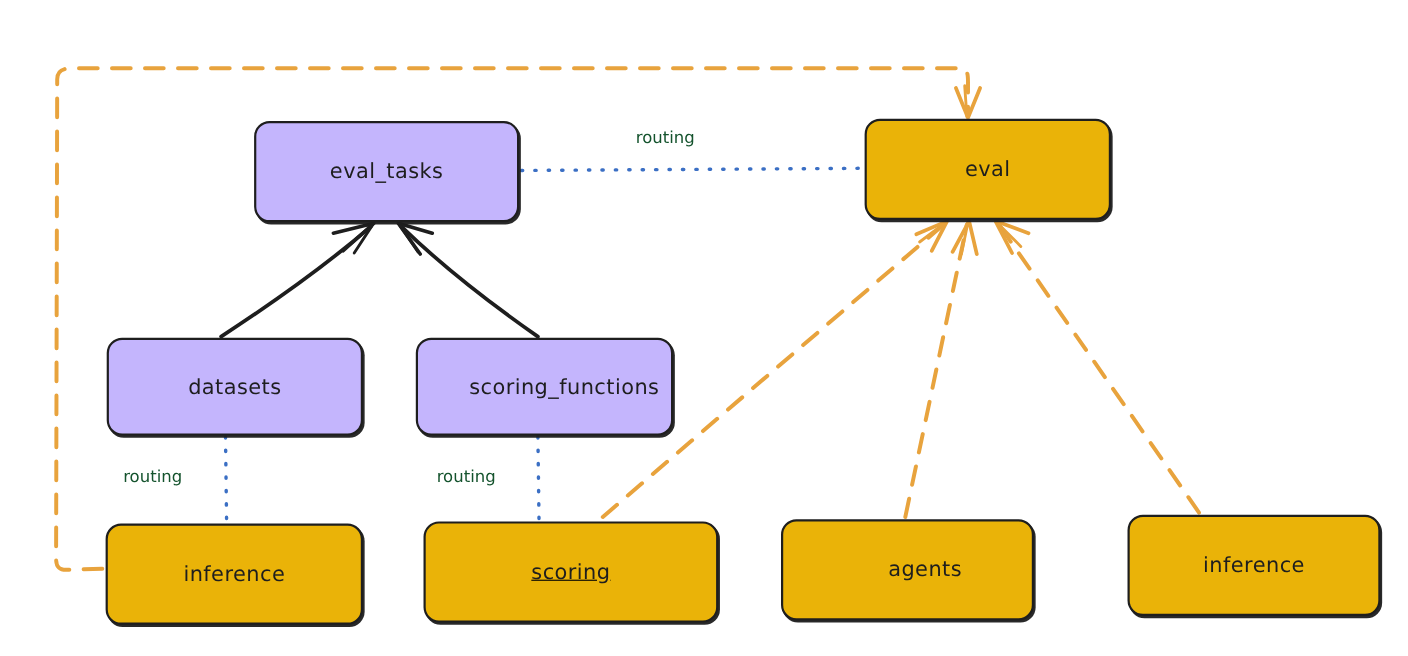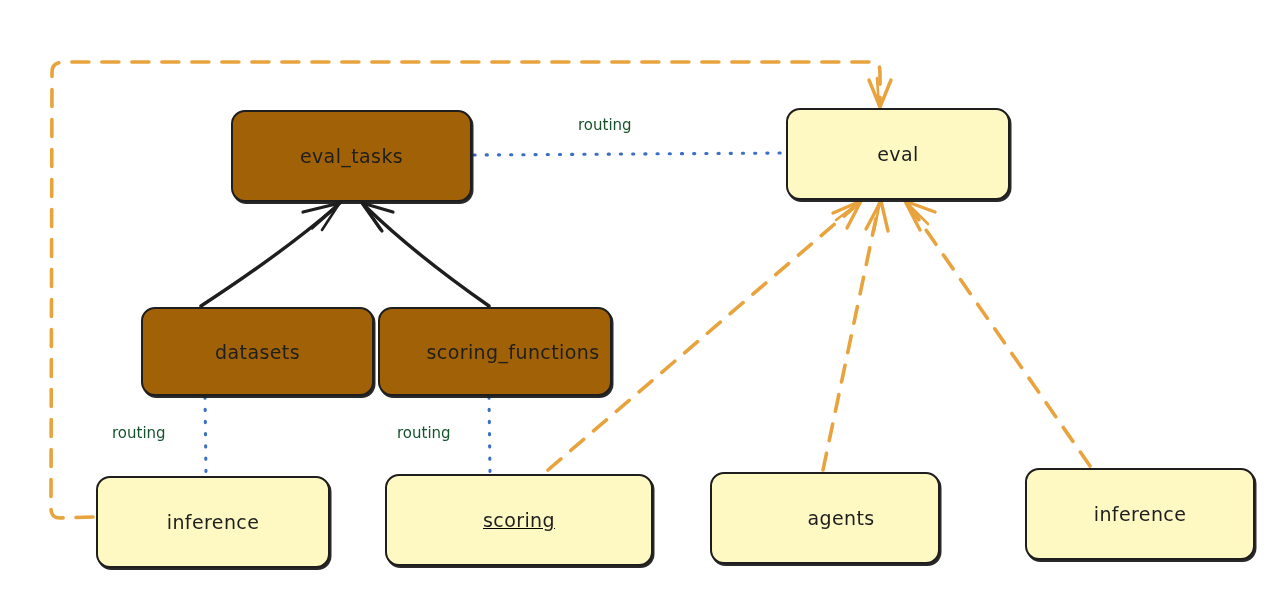--- a/index.html
+++ b/index.html
@@ -30,24 +30,24 @@
     position: absolute;
     box-sizing: border-box;
     border: 2.6px solid #1e1e1e;
     border-radius: 14px;
     display: flex;
     align-items: center;
     justify-content: center;
     box-shadow: 1.5px 2px 0 0 rgba(30,30,30,0.95);
   }
   .node.api {
-    background: #a16207;
+    background: #c4b5fd;
   }
   .node.provider {
-    background: #fef9c3;
+    background: #eab308;
   }
   .node-label {
     font-family: "DejaVu Sans", sans-serif;
     font-size: 19px;
     color: #1e1e1e;
     letter-spacing: 0.4px;
     white-space: nowrap;
     user-select: none;
   }
   .edge-label {
@@ -114,21 +114,21 @@
   </svg>
 
   <div class="node api" style="left:231px; top:110px; width:241px; height:92px;">
     <span class="node-label">eval_tasks</span>
   </div>
 
   <div class="node provider" style="left:786px; top:108px; width:224px; height:92px;">
     <span class="node-label">eval</span>
   </div>
 
-  <div class="node api" style="left:97px; top:307px; width:233px; height:89px;margin-left:44px;">
+  <div class="node api" style="left:97px; top:307px; width:233px; height:89px;">
     <span class="node-label">datasets</span>
   </div>
 
   <div class="node api" style="left:378px; top:307px; width:234px; height:89px;padding-left:36px;">
     <span class="node-label">scoring_functions</span>
   </div>
 
   <div class="node provider" style="left:96px; top:476px; width:234px; height:92px;">
     <span class="node-label">inference</span>
   </div>

